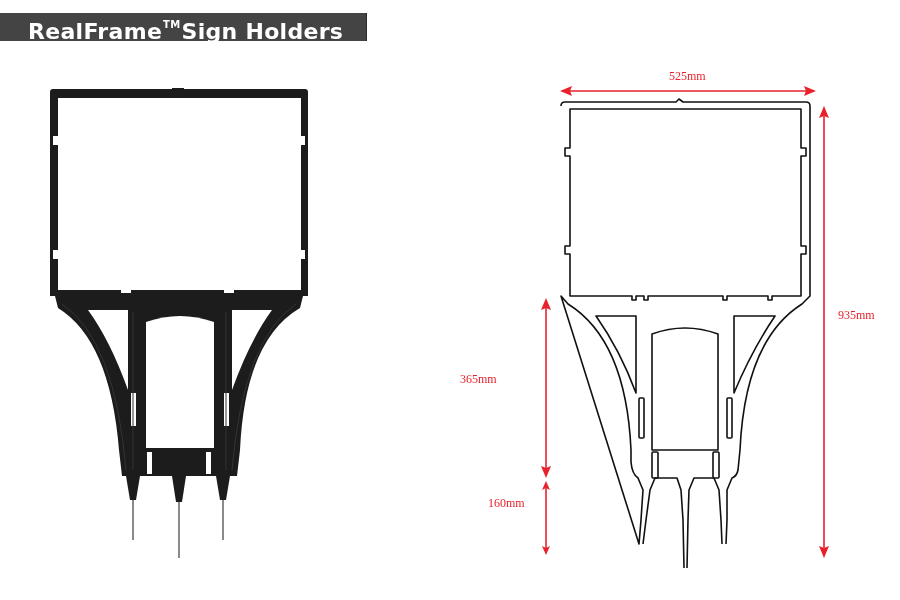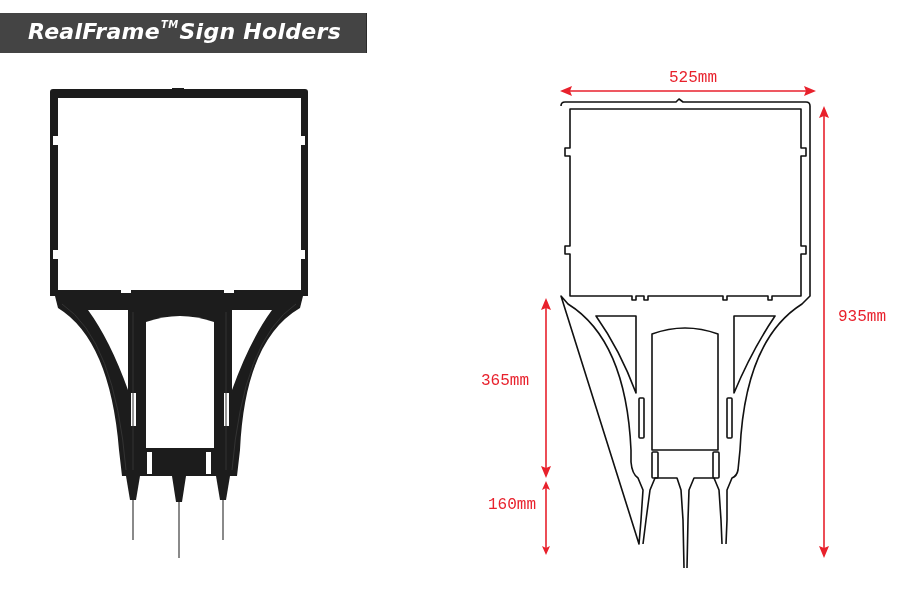--- a/index.html
+++ b/index.html
@@ -1,27 +1,27 @@
 <!DOCTYPE html>
 <html><head>
 <meta charset="utf-8">
 <style>
   html, body { margin: 0; padding: 0; background: #ffffff; }
   body { width: 900px; height: 600px; position: relative; overflow: hidden;
          font-family: "Liberation Sans", "DejaVu Sans", sans-serif; }
-  .title-banner { position: absolute; left: 0; top: 13px; width: 366px; height: 40px;
-                  background: #444444; border-right: 1px solid #2a2a2a; font-style: italic; }
+  .title-banner { position: absolute; left: 0; top: 13px; width: 366px; height: 28px;
+                  background: #444444; border-right: 1px solid #2a2a2a; }
   .title-text { position: absolute; left: 28px; top: 6px; color: #ffffff;
                 font-family: "DejaVu Sans", sans-serif; font-weight: bold; font-size: 22px;
                 letter-spacing: 0.3px; white-space: nowrap; }
   .title-text .tm { font-size: 10px; vertical-align: 11px; margin: 0 1px 0 1px; }
   .photo { position: absolute; left: 40px; top: 80px; width: 290px; height: 480px; }
   .drawing { position: absolute; left: 480px; top: 60px; width: 420px; height: 510px; }
-  .dim-label { position: absolute; color: #e8212c; font-family: Liberation Mono, monospace;
-               font-size: 16px; white-space: nowrap; }
+  .dim-label { position: absolute; color: #e8212c; font-family: Liberation Serif, serif;
+               font-size: 12px; white-space: nowrap; }
 </style>
 </head>
 <body>
 
 <div class="title-banner">
   <div class="title-text">
     <span>RealFrame</span><sup class="tm">TM</sup><span>Sign Holders</span>
   </div>
 </div>
 
@@ -103,14 +103,14 @@
     <path d="M546 478 L541 466 L546 468 L551 466 Z" stroke="none"></path>
 
     <line x1="546" y1="486" x2="546" y2="550"></line>
     <path d="M546 481 L542 490 L546 488 L550 490 Z" stroke="none"></path>
     <path d="M546 555 L542 546 L546 548 L550 546 Z" stroke="none"></path>
   </g>
 </svg>
 
 <div class="dim-label" style="left:669px; top:69px;">525mm</div>
 <div class="dim-label" style="left:838px; top:308px;">935mm</div>
-<div class="dim-label" style="left:481px; top:372px;">365mm</div>
+<div class="dim-label" style="left:460px; top:372px;">365mm</div>
 <div class="dim-label" style="left:488px; top:496px;">160mm</div>
 
 </body></html>

